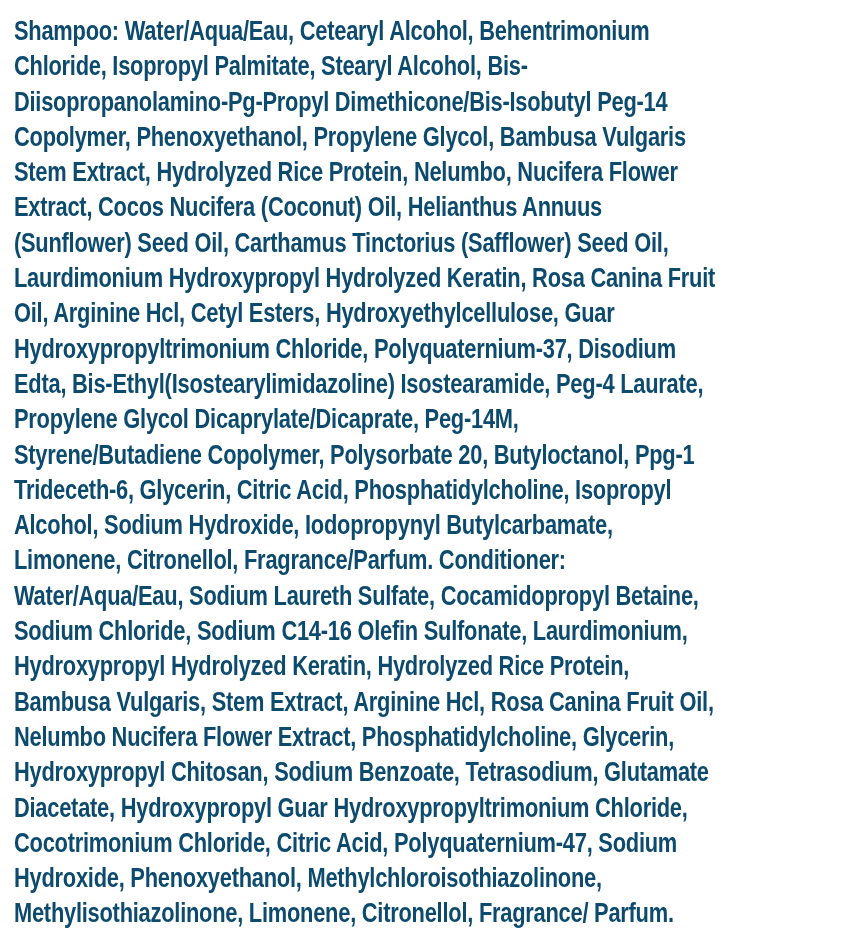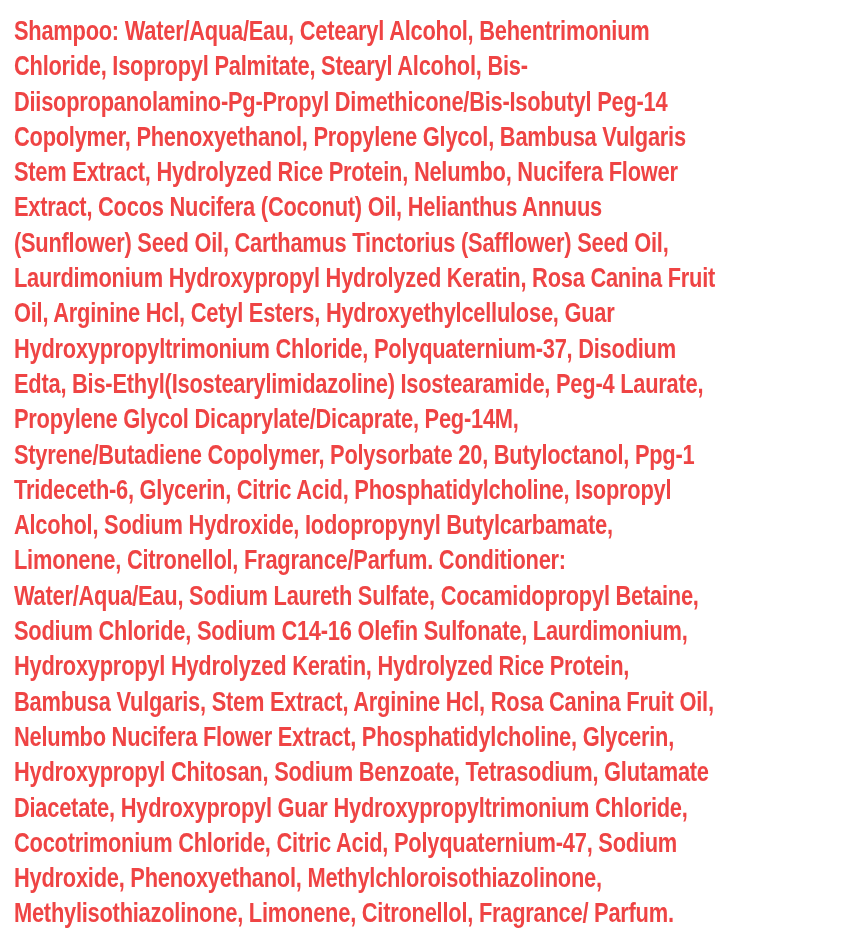--- a/index.html
+++ b/index.html
@@ -8,21 +8,21 @@
     background: #ffffff;
   }
   body {
     width: 845px;
     height: 937px;
     overflow: hidden;
     font-family: "Liberation Sans", sans-serif;
   }
   .ingredient-list {
     padding: 13px 10px 0 14px;
-    color: #ef4444;
+    color: #0c4a6e;
   }
   .line {
     font-size: 28px;
     font-weight: 700;
     line-height: 35.3px;
     white-space: nowrap;
     letter-spacing: -0.3px;
     transform: scaleX(0.78);
     transform-origin: 0 50%;
   }

